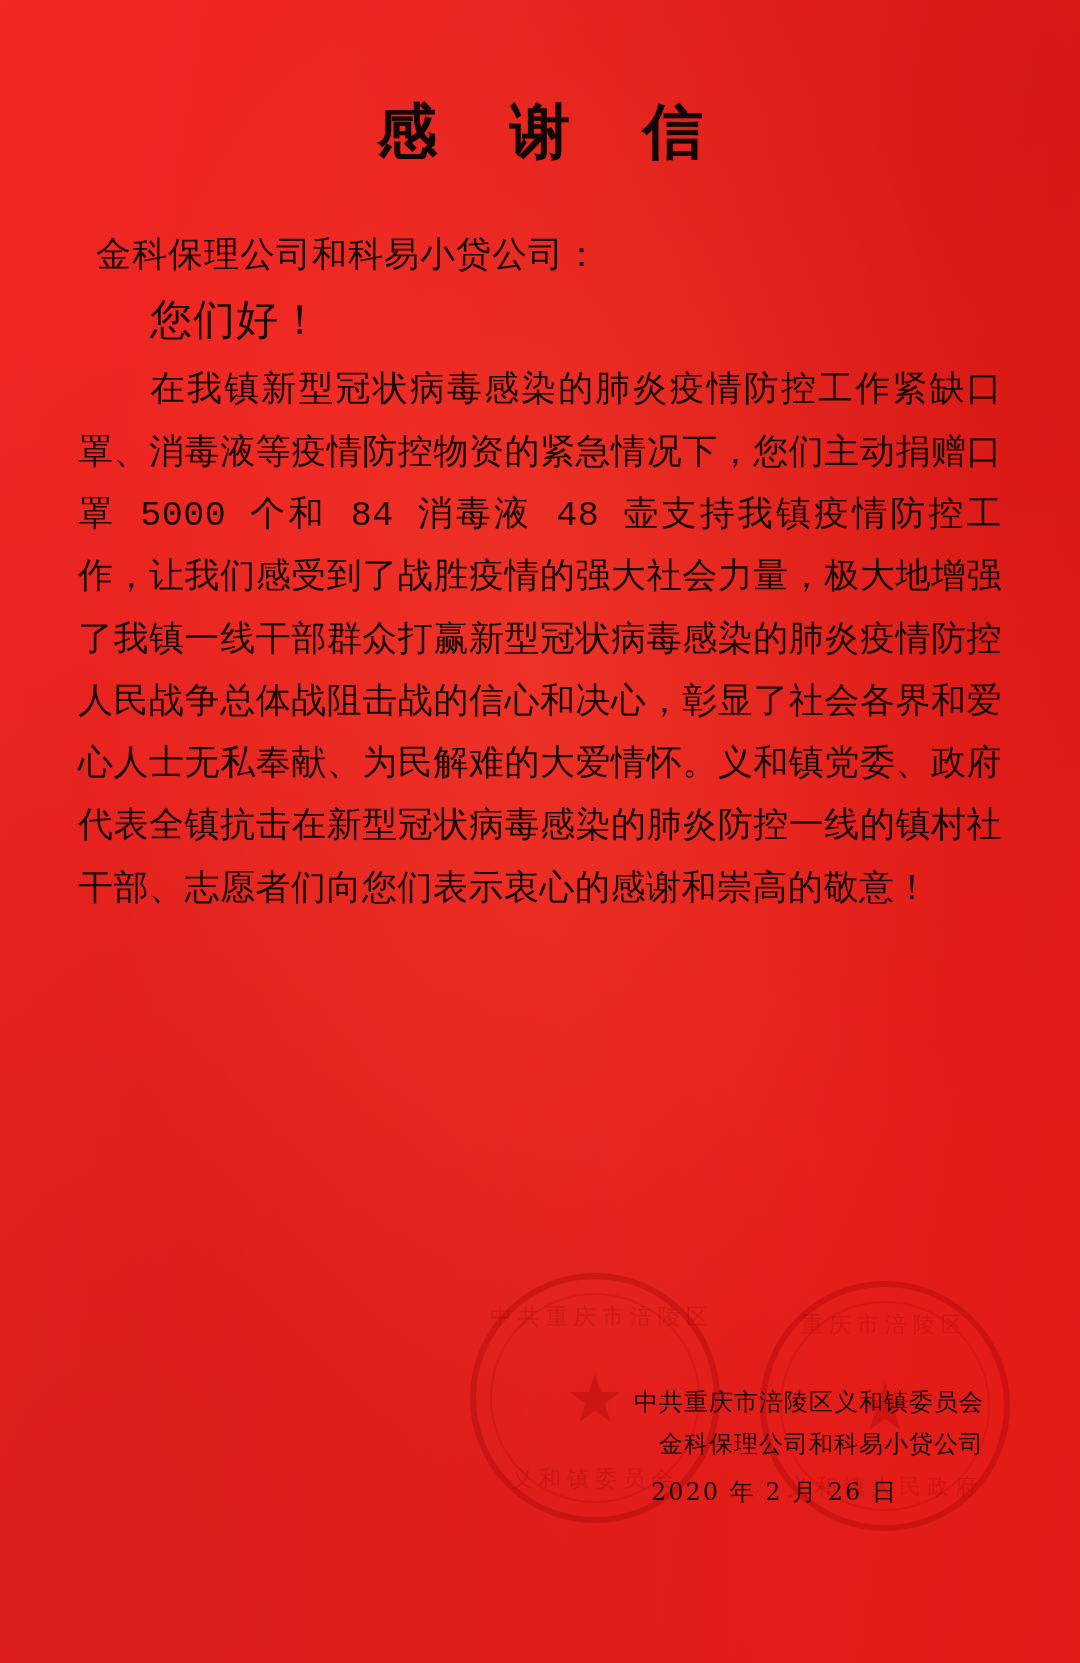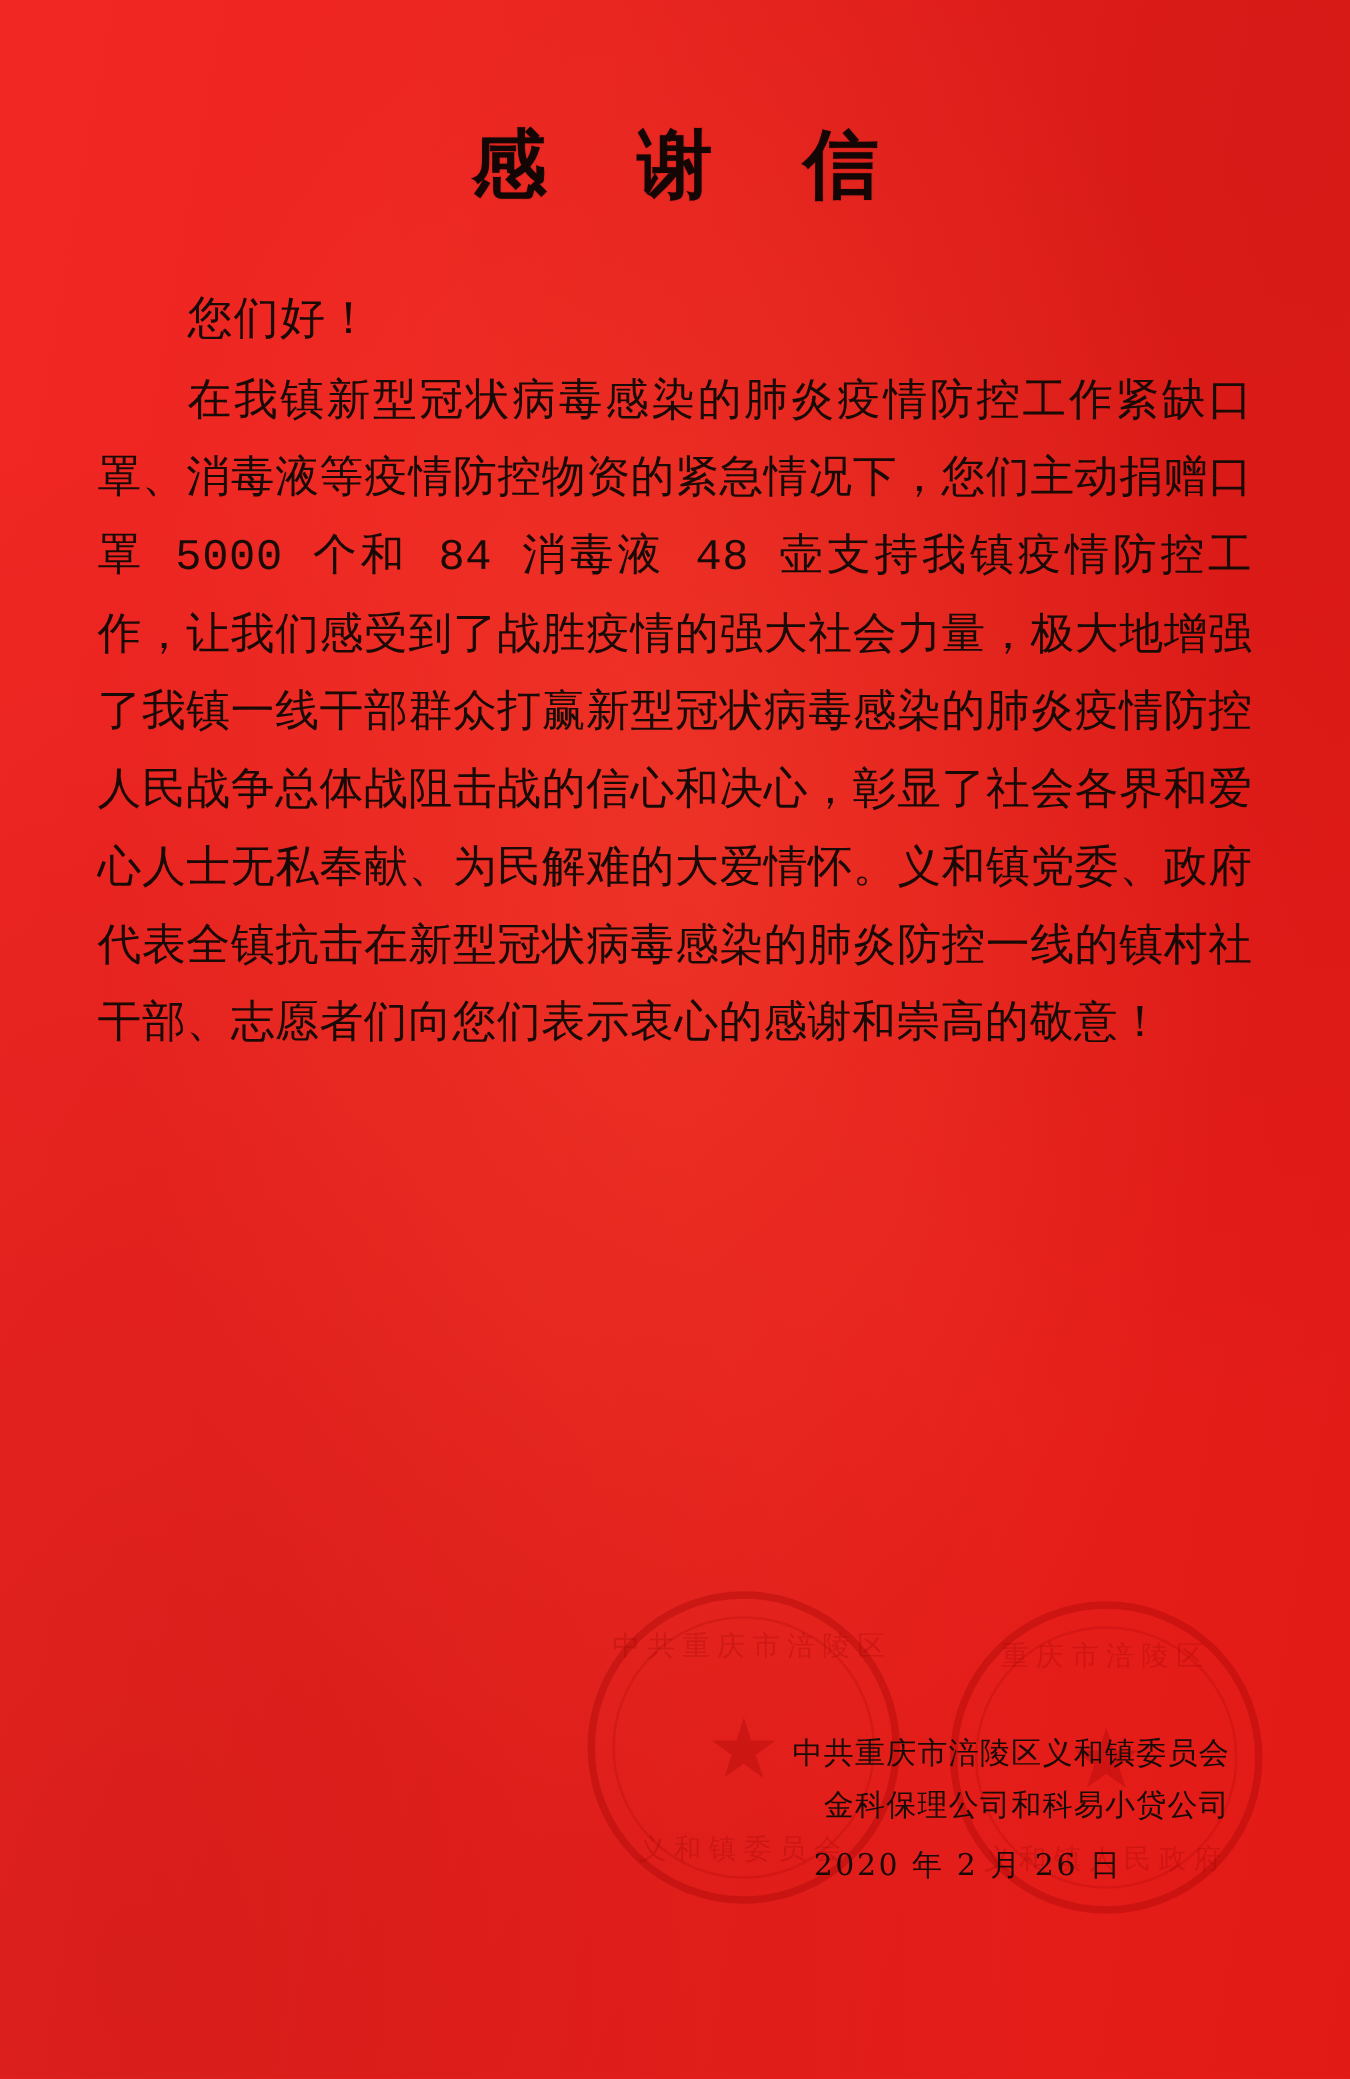--- a/index.html
+++ b/index.html
@@ -49,21 +49,21 @@
   }
 
   .salutation {
     font-size: 35px;
     line-height: 1.55;
     margin: 0 0 6px 18px;
     letter-spacing: 1px;
   }
 
   .greeting {
-    font-size: 36px;
+    font-size: 42px;
     line-height: 1.55;
     margin: 0 0 8px 0;
     text-indent: 72px;
     letter-spacing: 1px;
   }
 
   .para {
     font-size: 35px;
     line-height: 1.78;
     margin: 0 0 4px 0;
@@ -140,20 +140,21 @@
 </style>
 </head>
 <body>
 
 <div class="paper-texture"></div>
 
 <div class="letter">
 
   <h1 class="title">感 谢 信</h1>
 
+  <p class="salutation">金科保理公司和科易小贷公司：</p>
 
   <p class="greeting">您们好！</p>
 
   <p class="para">在我镇新型冠状病毒感染的肺炎疫情防控工作紧缺口罩、消毒液等疫情防控物资的紧急情况下，您们主动捐赠口罩 5000 个和 84 消毒液 48 壶支持我镇疫情防控工作，让我们感受到了战胜疫情的强大社会力量，极大地增强了我镇一线干部群众打赢新型冠状病毒感染的肺炎疫情防控人民战争总体战阻击战的信心和决心，彰显了社会各界和爱心人士无私奉献、为民解难的大爱情怀。义和镇党委、政府代表全镇抗击在新型冠状病毒感染的肺炎防控一线的镇村社干部、志愿者们向您们表示衷心的感谢和崇高的敬意！</p>
 
 
   <div class="seal seal-left">
     <span class="seal-text top">中共重庆市涪陵区</span>
     <span class="seal-star">★</span>
     <span class="seal-text bottom">义和镇委员会</span>

